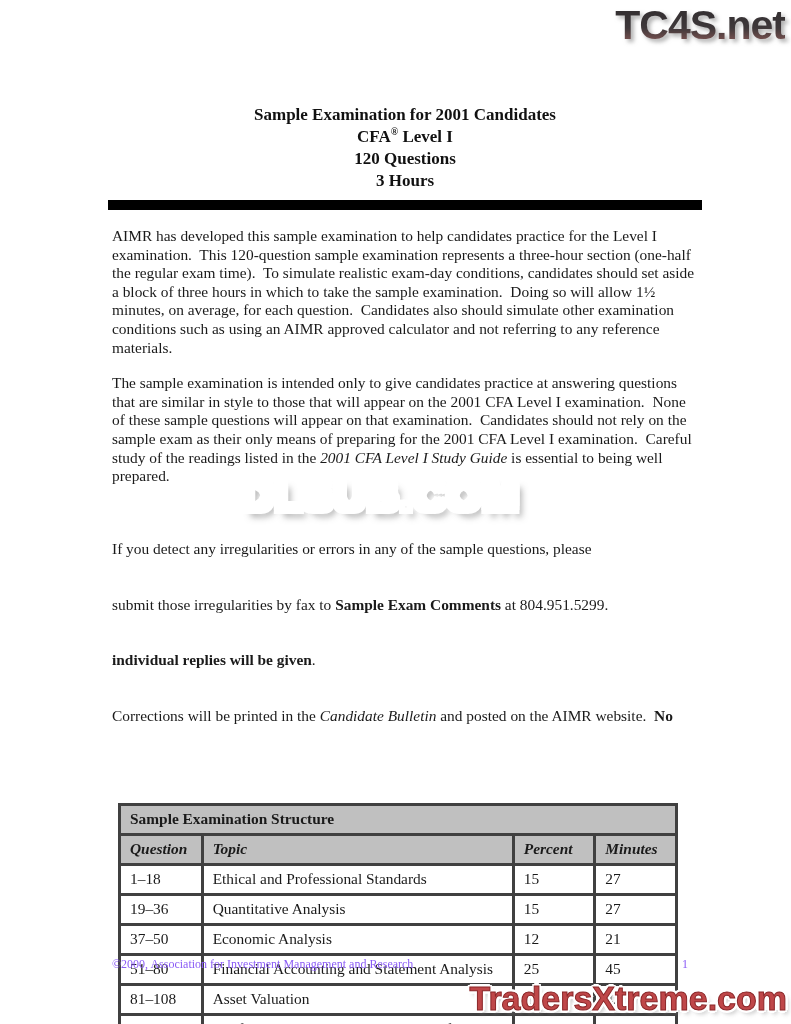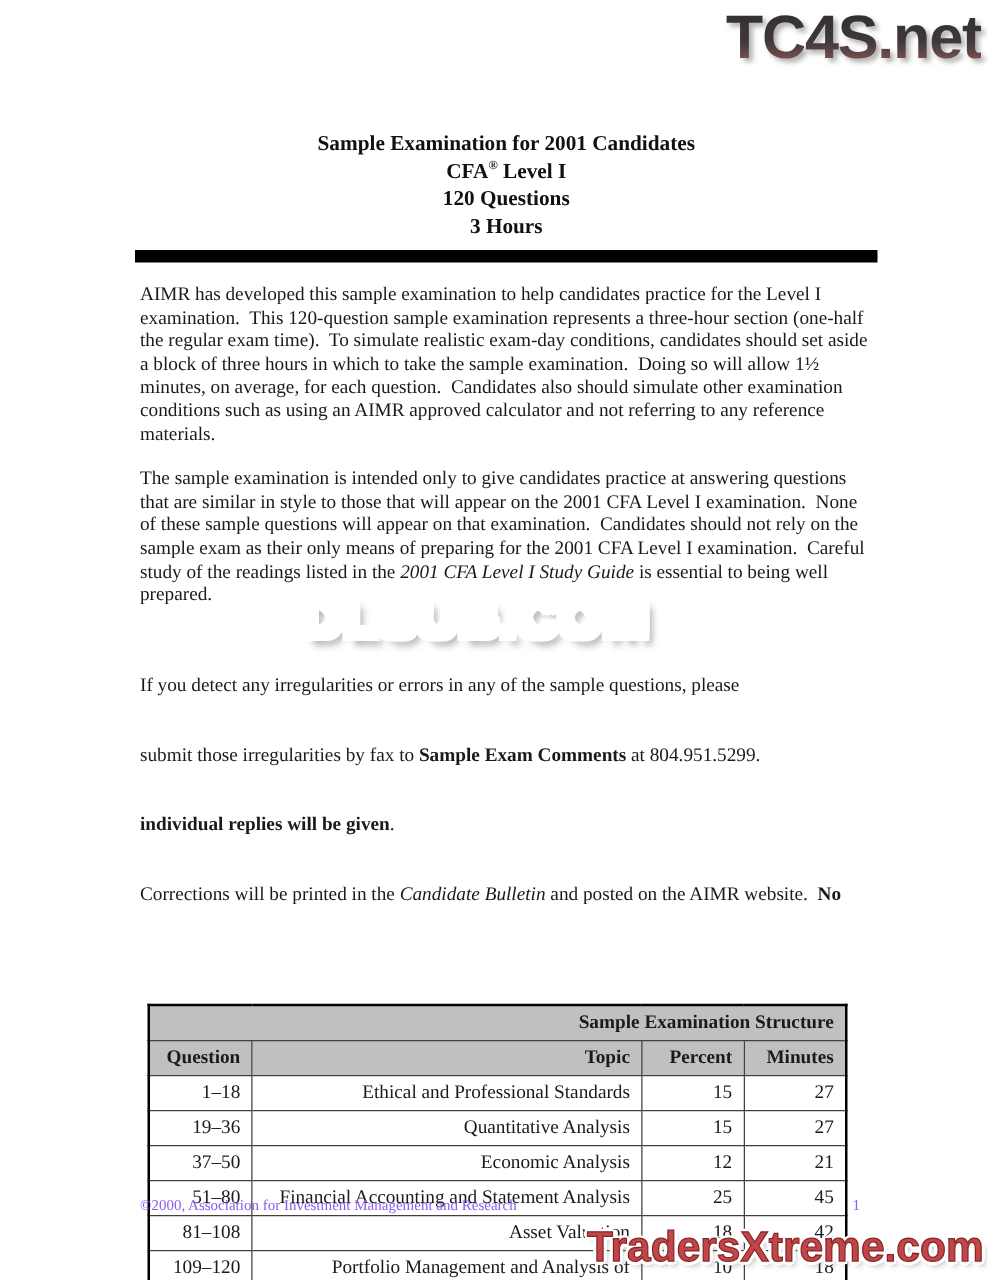--- a/index.html
+++ b/index.html
@@ -22,37 +22,37 @@
     white-space:pre-wrap; }
   .p3 { position:relative; }
   .p3line { white-space:pre-wrap; }
   .b { font-weight:bold; }
   .i { font-style:italic; }
 
   
   .exam-table { margin-top:21px; margin-left:6px; width:560px;
     border-collapse:collapse; border:2px solid #000; table-layout:fixed;
     font-size:15.4px; }
-  .exam-table td, .exam-table th { border:1px solid #404040; padding:4px 9px 5px 9px;
-    line-height:18px; vertical-align:top; font-weight:normal; text-align:right; }
+  .exam-table td, .exam-table th { border:3px solid #404040; padding:4px 9px 5px 9px;
+    line-height:18px; vertical-align:top; font-weight:normal; text-align:left; }
   .t-title td { background:#c0c0c0; font-weight:bold; }
-  .t-head th { background:#c0c0c0; font-weight:bold; }
+  .t-head th { background:#c0c0c0; font-weight:bold;font-style:italic; }
   .col-q { width:81px; } .col-t { width:305px; } .col-p { width:80px; } .col-m { width:80px; }
   .ctr { text-align:center; }
 
   
   .footer { position:absolute; left:112px; top:957px; width:586px;
     display:flex; justify-content:space-between; font-size:12px; color:#8b5cf6; }
   .footer .pagenum { margin-right:10px; }
 
   
   .wm-top {
     position:absolute; top:2px; right:6px;
     font-family:"Liberation Sans", sans-serif; font-weight:bold;
-    font-size:49px; letter-spacing:-1px;
+    font-size:41px; letter-spacing:-1px;
     background:linear-gradient(180deg,#2f2c2e 0%,#3e383a 55%,#7d5351 85%,#966c68 100%);
     -webkit-background-clip:text; background-clip:text;
     color:#3a3537; -webkit-text-fill-color:transparent;
     filter:drop-shadow(3px 3px 2px rgba(110,110,110,0.55));
   }
   .wm-center {
     position:absolute; left:130px; top:-17px;
     font-family:"Liberation Sans", sans-serif; font-weight:bold;
     font-size:43px; letter-spacing:2px;
     background:linear-gradient(180deg,#ee666b 0%,#e04850 42%,#c20f1b 50%,#c9141f 100%);

